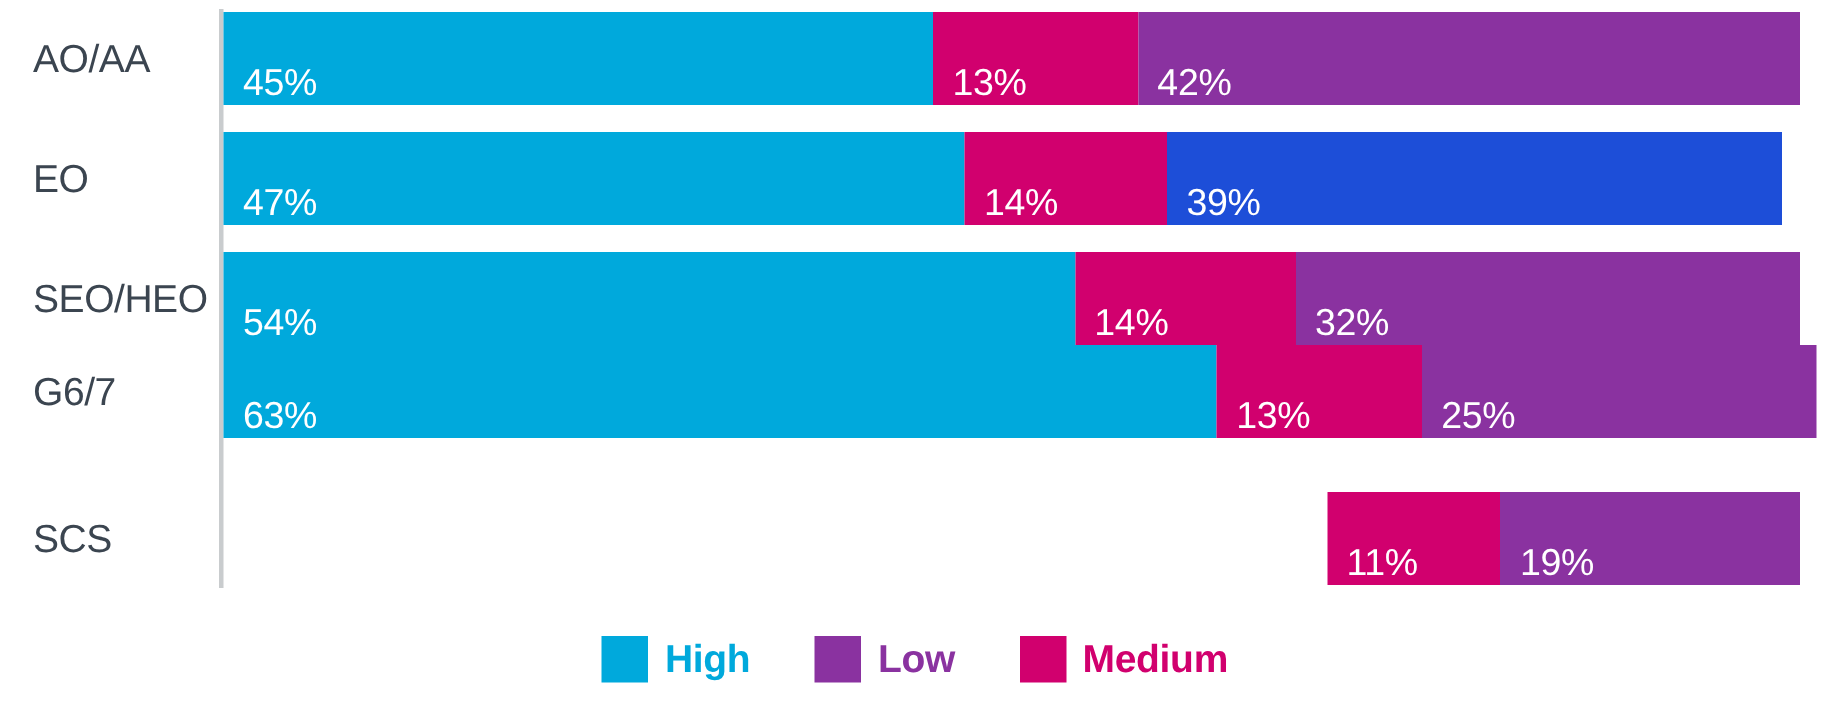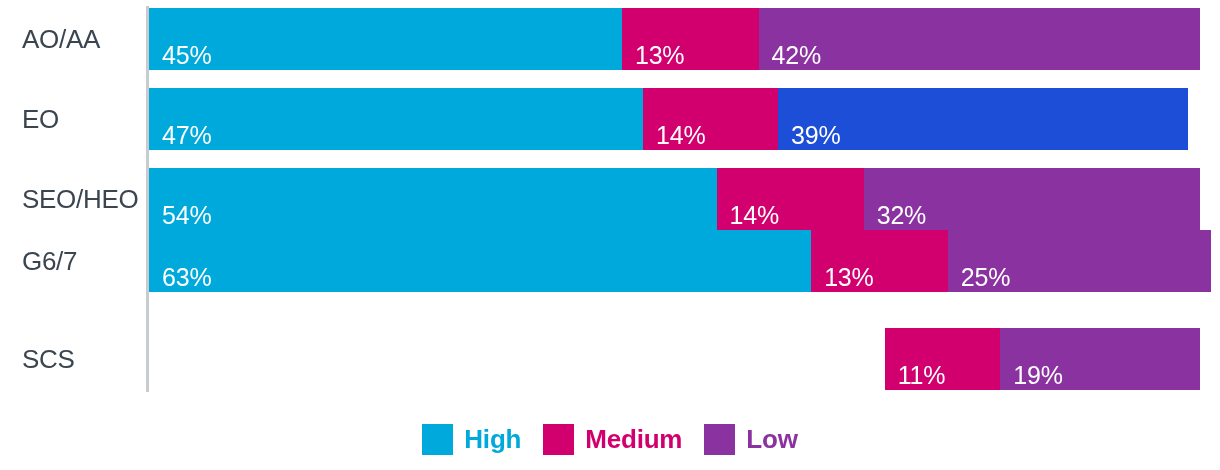--- a/index.html
+++ b/index.html
@@ -85,21 +85,21 @@
   
   .legend {
     position: absolute;
     left: 0;
     top: 414px;
     width: 1220px;
     height: 50px;
     display: flex;
     align-items: center;
     justify-content: center;
-    gap: 22px;
+    gap: 43px;
   }
   .legend-item {
     display: flex;
     align-items: center;
     gap: 11px;
   }
   .legend-swatch {
     width: 31px;
     height: 31px;
     display: block;
@@ -189,22 +189,22 @@
         </div>
       </div>
   </div>
 
   <div class="legend" id="legend-host">
       <div class="legend-item">
         <span class="legend-swatch" style="background: rgb(0, 169, 220);"></span>
         <span class="legend-text" style="color: rgb(0, 169, 220);">High</span>
       </div>
       <div class="legend-item">
+        <span class="legend-swatch" style="background: rgb(138, 50, 160);"></span>
+        <span class="legend-text" style="color: rgb(138, 50, 160);">Low</span>
+      </div>
+      <div class="legend-item">
         <span class="legend-swatch" style="background: rgb(209, 0, 110);"></span>
         <span class="legend-text" style="color: rgb(209, 0, 110);">Medium</span>
       </div>
-      <div class="legend-item">
-        <span class="legend-swatch" style="background: rgb(138, 50, 160);"></span>
-        <span class="legend-text" style="color: rgb(138, 50, 160);">Low</span>
-      </div>
     </div>
 
 </div>
 
 </body></html>

